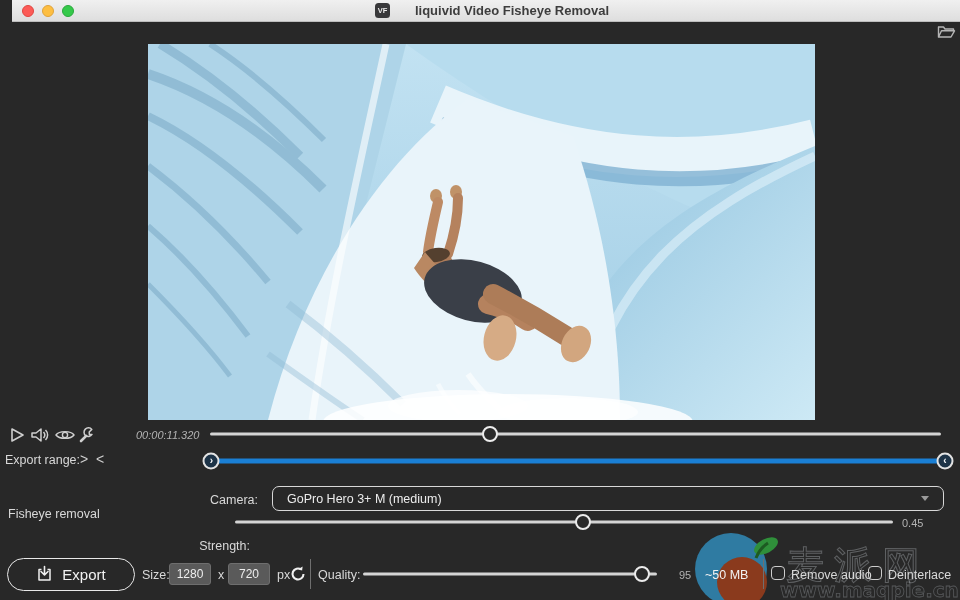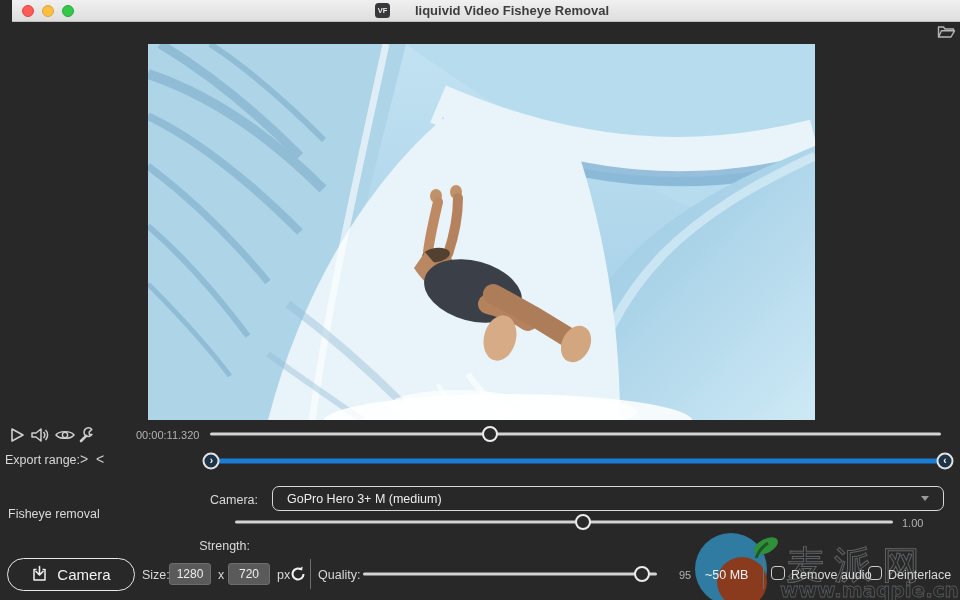--- a/index.html
+++ b/index.html
@@ -177,21 +177,21 @@
   </button>
   <button class="icon-btn" style="left:77px; top:425px;">
     <span>
       <svg width="18" height="18" viewBox="0 0 18 18">
         <path d="M4,16 l5.2,-5.2" stroke="#cfcfcf" stroke-width="2.6" stroke-linecap="round"></path>
         <path d="M8.6,10.6 a4.4,4.4 0 1 1 6.2,-6.2 l-2.6,2.6 0.2,2.6 2.6,-0.2 a4.4,4.4 0 0 1 -6.4,1.2 z" fill="none" stroke="#cfcfcf" stroke-width="1.5" stroke-linejoin="round"></path>
       </svg>
     </span>
   </button>
 
-  <div class="lbl small" style="left:136px; top:429px;">00:00:11.320</div>
+  <div class="lbl small" style="left:136px; top:429px;font-style:italic;">00:00:11.320</div>
 
   <div class="slider" style="left:210px; top:426px; width:731px; height:16px;">
     <div class="track white-track"></div>
     <div class="slider-handle ring-handle" style="left: 38.3%;"></div>
   </div>
 
   <div class="lbl" style="left:5px; top:453px;">Export range:</div>
   <button class="icon-btn" style="left:80px; top:451px; color:#d0d0d0; font-size:14px; font-family:inherit;">&gt;</button>
   <button class="icon-btn" style="left:96px; top:451px; color:#d0d0d0; font-size:14px; font-family:inherit;">&lt;</button>
 
@@ -211,41 +211,41 @@
   <div class="dropdown">
     <span class="dropdown-value">GoPro Hero 3+ M (medium)</span>
     <span class="caret"></span>
   </div>
 
   <div class="lbl" style="left:188px; top:517px; width:62px; text-align:right;margin-top:22px;">Strength:</div>
   <div class="slider" style="left:235px; top:514px; width:658px; height:16px;">
     <div class="track white-track"></div>
     <div class="slider-handle ring-handle" style="left: 52.9%;"></div>
   </div>
-  <div class="lbl small" style="left:902px; top:517px;">1.00</div>
+  <div class="lbl small" style="left:902px; top:517px;">0.45</div>
 
   <div class="watermark">
     <svg width="282" height="74" viewBox="0 0 282 74">
       <circle cx="53" cy="43" r="36" fill="#2f7fa9" opacity="0.95"></circle>
       <circle cx="64" cy="56" r="25" fill="#8a3a1d"></circle>
       <ellipse cx="88" cy="20" rx="13" ry="7" fill="#2f8f3a" transform="rotate(-28 88 20)"></ellipse>
       <path d="M78,32 Q82,22 90,17" stroke="#1d5a22" stroke-width="3" fill="none"></path>
       <text x="108" y="52" font-size="38" letter-spacing="10" fill="none" stroke="#cfd8de" stroke-opacity="0.32" stroke-width="1" font-family="DejaVu Sans, sans-serif">麦派网</text>
       <text x="102" y="71" font-size="20" font-weight="bold" fill="none" stroke="#cfd8de" stroke-opacity="0.28" stroke-width="0.8" font-family="DejaVu Sans, sans-serif">www.maqpie.cn</text>
     </svg>
   </div>
 
   <button class="export-btn">
     <span>
       <svg width="17" height="17" viewBox="0 0 17 17">
         <path d="M8.5,1.5 V9.5 M5,6.5 L8.5,10 L12,6.5" stroke="#efefef" stroke-width="1.6" fill="none" stroke-linecap="round" stroke-linejoin="round"></path>
         <path d="M5.5,4.5 H3 V15 H14 V4.5 H11.5" stroke="#efefef" stroke-width="1.5" fill="none" stroke-linejoin="round"></path>
       </svg>
     </span>
-    <span>Camera</span>
+    <span>Export</span>
   </button>
 
   <div class="lbl" style="left:142px; top:568px;">Size:</div>
   <input class="size-input" style="left: 169px;" value="1280">
   <div class="lbl" style="left:218px; top:568px;">x</div>
   <input class="size-input" style="left: 228px;" value="720">
   <div class="lbl" style="left:277px; top:568px;">px</div>
 
   <button class="icon-btn" style="left:290px; top:566px;">
     <span>

